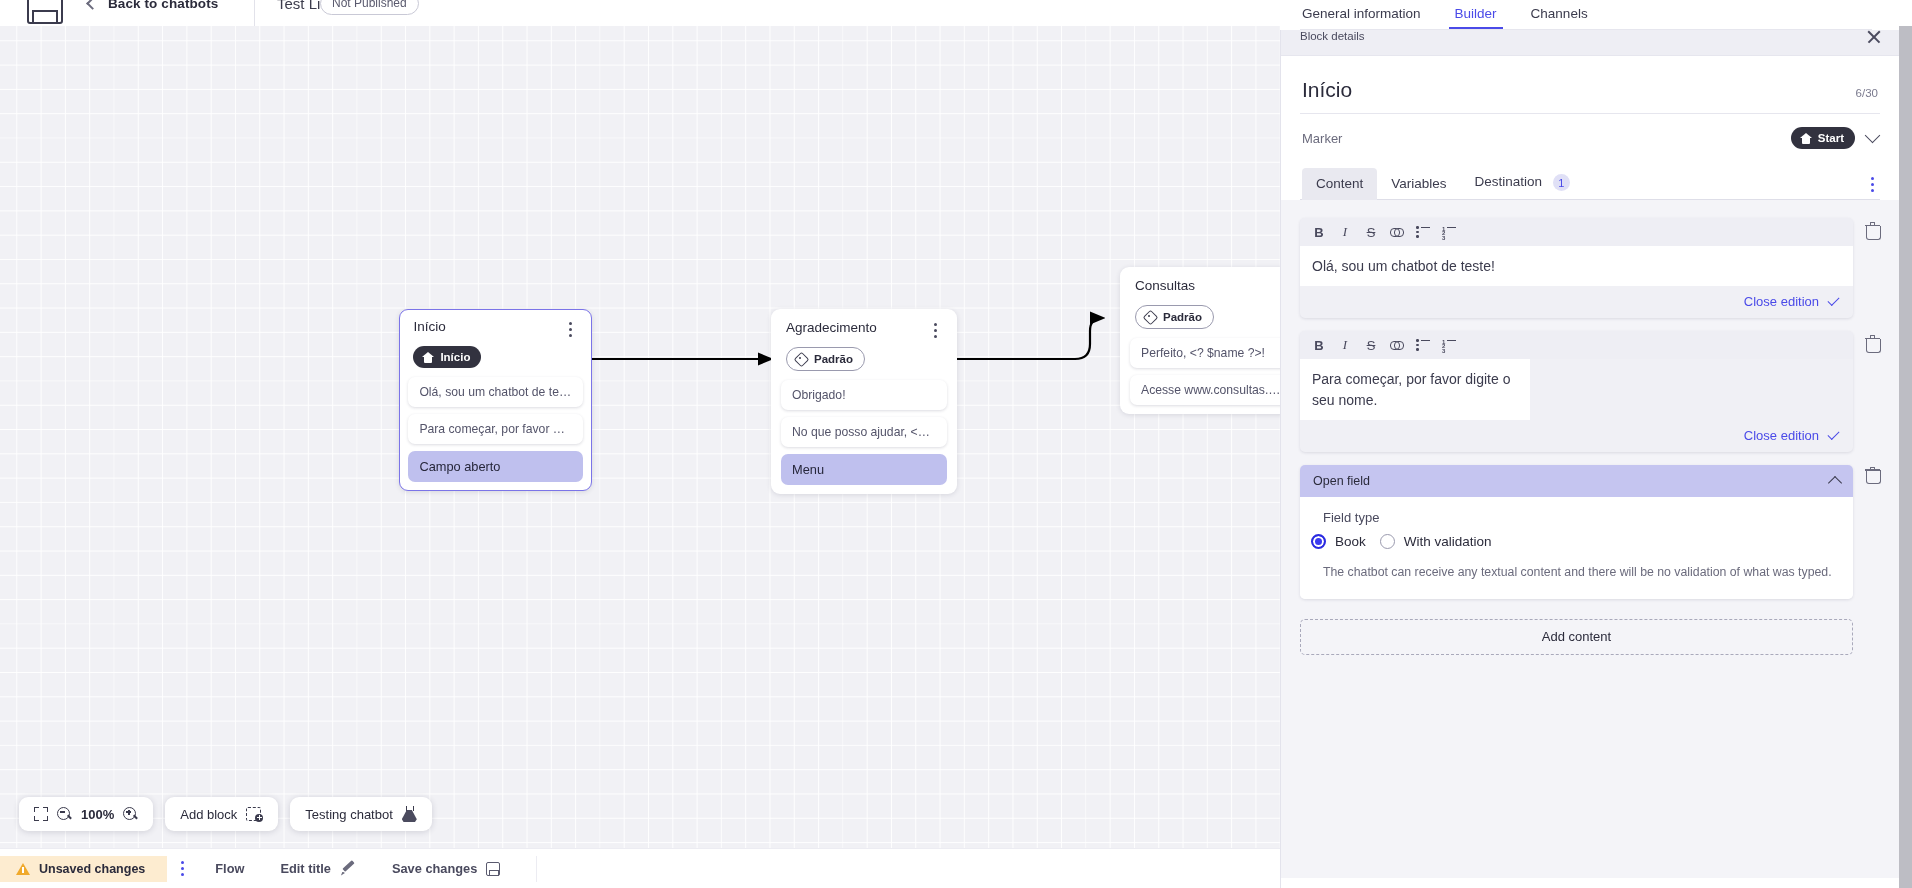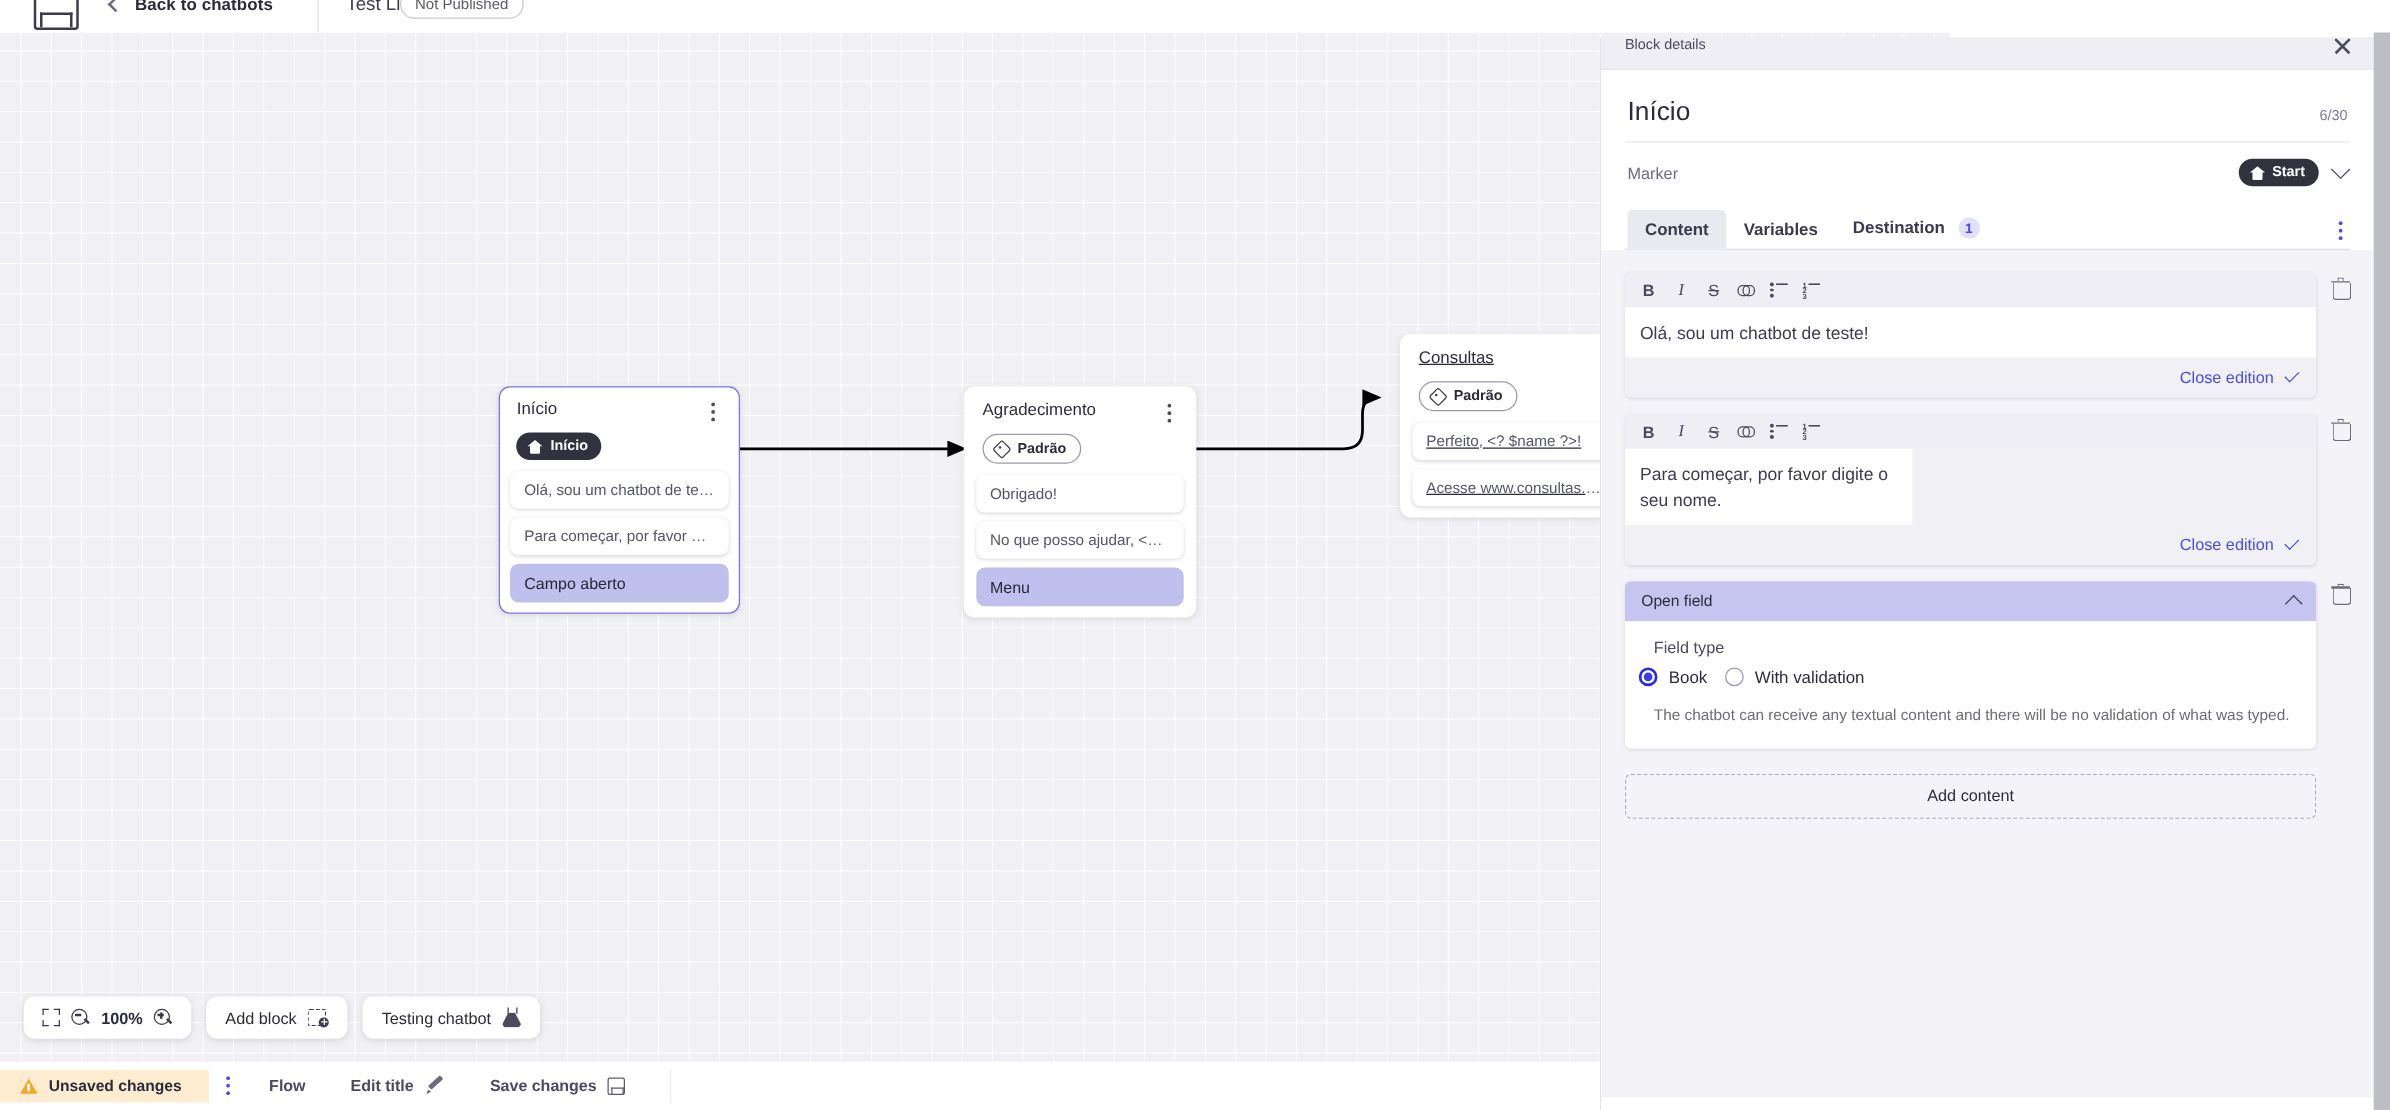--- a/index.html
+++ b/index.html
@@ -191,21 +191,21 @@
   .pb-title{ font-size:21px; color:#2b2b3b; }
   .pb-count{ font-size:11.5px; color:#7a7a8e;}
   .hr{height:1px;background:#e6e6ee;}
   .marker-row{ display:flex; align-items:center; justify-content:space-between; padding:13px 2px 0;}
   .marker-lbl{ font-size:13px;color:#6b6b7d;}
   .marker-right{ display:flex; align-items:center; gap:12px;}
   .chev-dn{width:11px;height:11px;border-right:1.7px solid #4a4a5e;border-bottom:1.7px solid #4a4a5e;
     transform:rotate(45deg); margin-top:-5px; cursor:pointer;}
 
   .tabs{ display:flex; align-items:flex-end; margin-top:17px; position:relative; padding-left:2px;}
-  .tab{ font-size:13.5px; color:#3b3b4d; padding:8px 14px 9px; cursor:pointer; border-radius:4px 4px 0 0;font-weight:bold;}
+  .tab{ font-size:13.5px; color:#3b3b4d; padding:8px 14px 9px; cursor:pointer; border-radius:4px 4px 0 0;}
   .tab.active{ background:#e9e9f0; }
   .tab-badge{
     display:inline-flex;align-items:center;justify-content:center;
     width:17px;height:17px;border-radius:50%;background:#e0e0f6;color:#4a4ae8;
     font-size:11px;margin-left:7px;vertical-align:middle;
   }
   .tabs .spacer{flex:1;}
   .kebab-v{ width:16px;height:20px;display:flex;flex-direction:column;align-items:center;justify-content:center;gap:3px;cursor:pointer;margin-bottom:6px;}
   .kebab-v i{width:3px;height:3px;border-radius:50%;background:#4a4ae8;}
   .tabs-rule{ height:1px;background:#dedee8; margin-top:-1px;}
@@ -299,20 +299,26 @@
       <span class="back-label">Back to chatbots</span>
     </div>
     <div class="tb-divider"></div>
     <div class="bot-title">
       <span class="t">Test Li</span>
       <span class="pencil"></span>
     </div>
     <div class="badge-np">Not Published</div>
   </div>
 
+  <div class="nav-tabs">
+    <div class="nav-underline"></div>
+    <div class="nav-tab">General information</div>
+    <div class="nav-tab active">Builder</div>
+    <div class="nav-tab">Channels</div>
+  </div>
 
   <div class="canvas">
     <div class="grid"></div>
 
     <svg class="conn">
       <defs>
         <marker id="ah" markerWidth="7" markerHeight="7" refX="5.5" refY="3" orient="auto">
           <path d="M0,0 L7,3 L0,6 z" fill="#000"></path>
         </marker>
       </defs>
@@ -354,21 +360,21 @@
         <span class="tag-ico"></span>
         <span>Padrão</span>
       </span>
       <div class="msgs">
         <div class="msg">Obrigado!</div>
         <div class="msg">No que posso ajudar, &lt;? $name ...</div>
         <div class="msg hl">Menu</div>
       </div>
     </div>
 
-    <div class="blk" style="left:1120px; top:241px; width:186px;text-decoration:underline;">
+    <div class="blk" style="left:1120px; top:241px; width:186px;">
       <div class="blk-head">
         <span class="blk-title">Consultas</span>
         <span class="kebab">
             <i></i>
             <i></i>
             <i></i>
           </span>
       </div>
       <span class="chip outline">
         <span class="tag-ico"></span>

